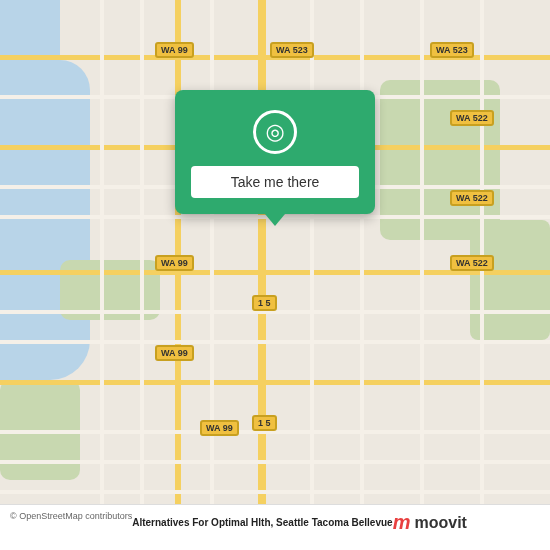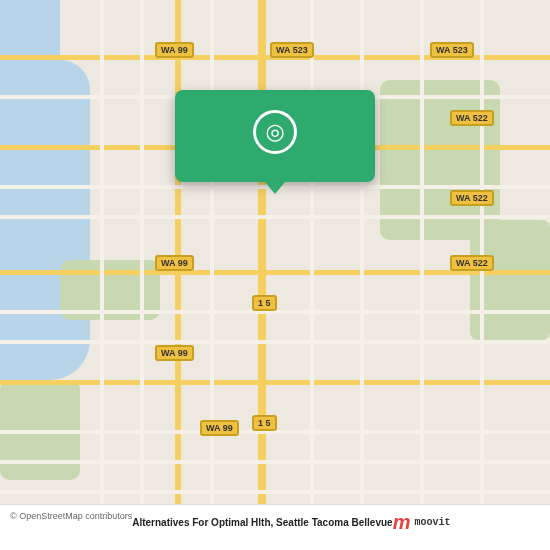--- a/index.html
+++ b/index.html
@@ -280,24 +280,23 @@
     }
 
     .moovit-m {
       font-size: 20px;
       font-weight: 900;
       color: #e84040;
       font-style: italic;
     }
 
     .moovit-text {
-      font-size: 10px;
+      font-size: 16px;
       font-weight: bold;
       color: #333;
-      font-family: Liberation Mono, monospace;
     }
   </style>
 </head>
 <body>
 
 <div class="map-container">
   <div class="map-bg"></div>
 
   <div class="water-left"></div>
   <div class="water-left2"></div>
@@ -343,20 +342,21 @@
       <div class="road-badge" style="top: 345px; left: 155px;">WA 99</div>
       <div class="road-badge" style="top: 420px; left: 200px;">WA 99</div>
       <div class="road-badge" style="top: 295px; left: 252px;">1 5</div>
       <div class="road-badge" style="top: 415px; left: 252px;">1 5</div>
     </div>
 
   <div class="popup-card">
     <div class="popup-pin">
       <span class="pin-icon">◎</span>
     </div>
+    <button class="popup-button">Take me there</button>
   </div>
 
   <div class="bottom-bar">
     <div class="copyright-line">
       <span>© OpenStreetMap contributors</span>
     </div>
     <div class="location-line">
       <span class="location-text">Alternatives For Optimal Hlth, Seattle Tacoma Bellevue</span>
       <div class="moovit-logo">
         <span class="moovit-m">m</span>

